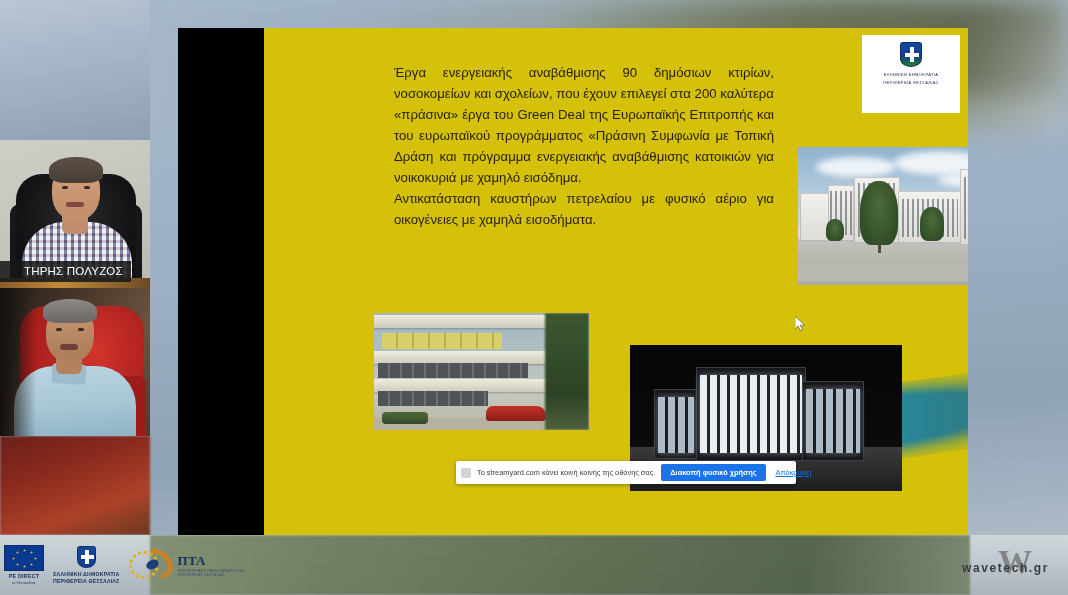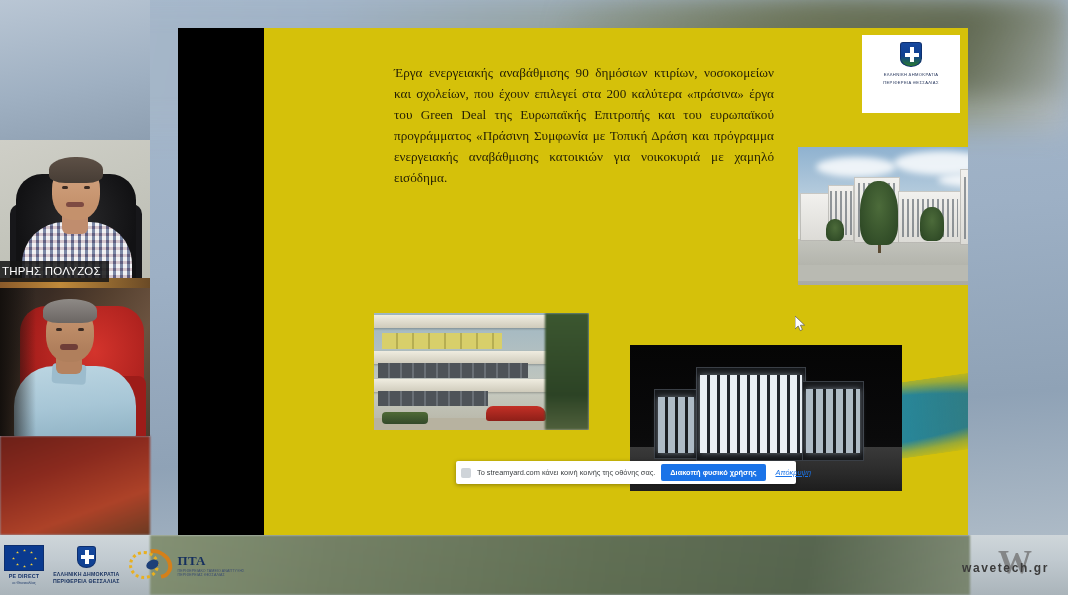--- a/index.html
+++ b/index.html
@@ -86,21 +86,21 @@
   .t2-mouth{ position:absolute; left:60px; top:56px; width:18px; height:6px;
     background:#6f3e38; border-radius:3px; }
   .t2-dark{ position:absolute; left:0; top:0; width:36px; height:148px;
     background:linear-gradient(90deg,#14100d 0%, rgba(20,16,13,0) 100%); }
 
   
   .nameplate{
     position:absolute; left:0; height:21px;
     background:rgba(22,22,22,.86);
     color:#fff; font-size:11.5px; line-height:21px;
-    padding:0 8px 0 2px; white-space:nowrap; letter-spacing:.2px;text-align:right;
+    padding:0 8px 0 24px; white-space:nowrap; letter-spacing:.2px;text-align:right;
   }
   #nameplate-1{ top:261px; }
   #nameplate-2{ top:409px; }
 
   
   .left-under{
     position:absolute; left:0; top:436px; width:150px; height:99px;
     background:linear-gradient(160deg,#6c2018 0%,#8a2a1e 35%,#ad4228 70%,#6b3a22 100%);
     filter:blur(1px);
   }
@@ -132,21 +132,21 @@
     position:absolute; right:120px; bottom:78px; width:190px; height:40px;
     background:linear-gradient(95deg, rgba(200,200,60,0) 0%, rgba(160,190,70,.8) 30%, rgba(60,160,140,.7) 100%);
     transform:rotate(-9deg);
     -webkit-mask-image:repeating-linear-gradient(86deg,#000 0 4px, transparent 4px 9px);
     mask-image:repeating-linear-gradient(86deg,#000 0 4px, transparent 4px 9px);
   }
 
   
   .slide-text{
     position:absolute; left:130px; top:34px; width:380px;
-    font-family:Liberation Serif, serif;
+    font-family:Liberation Sans, sans-serif;
     font-size:13.2px; line-height:21px; color:#241f05;
     text-align:justify;
   }
   .slide-text p{ margin:0; }
   .slide-text p + p{ margin-top:17px; }
   .slide-text .tight{ margin-top:0; }
 
   
   .slide-emblem{
     position:absolute; right:8px; top:7px; width:98px; height:78px;
@@ -284,21 +284,21 @@
     box-shadow:0 1px 4px rgba(0,0,0,.35);
     display:flex; align-items:center; padding:0 6px 0 5px; gap:6px;
   }
   .share-ico{ width:10px; height:10px; border-radius:2px; background:#cfd4d9; flex:0 0 auto; }
   .share-txt{ font-size:7.4px; color:#3c4043; white-space:nowrap; flex:1 1 auto; }
   .share-btn{
     background:#1a73e8; color:#fff; font-size:7.4px; font-weight:bold;
     border:none; border-radius:2px; padding:4px 9px; white-space:nowrap; cursor:pointer;
   }
   .share-link{ font-size:7.4px; color:#1a73e8; text-decoration:underline;
-    white-space:nowrap; cursor:pointer; padding:0 4px;font-style:italic; }
+    white-space:nowrap; cursor:pointer; padding:0 4px; }
 
   
   #cursor{ position:absolute; left:795px; top:316px; width:11px; height:15px; }
   #cursor svg{ display:block; }
 </style>
 </head>
 <body>
 
 <div id="stage">
 
@@ -346,20 +346,21 @@
       <div class="brush2"></div>
 
       <div class="slide-emblem">
         <div class="shield"></div>
         <div class="emblem-l1">ΕΛΛΗΝΙΚΗ ΔΗΜΟΚΡΑΤΙΑ</div>
         <div class="emblem-l2">ΠΕΡΙΦΕΡΕΙΑ ΘΕΣΣΑΛΙΑΣ</div>
       </div>
 
       <div class="slide-text">
         <p>Έργα ενεργειακής αναβάθμισης 90  δημόσιων κτιρίων, νοσοκομείων και σχολείων, που έχουν επιλεγεί στα 200 καλύτερα «πράσινα» έργα του Green Deal  της Ευρωπαϊκής Επιτροπής και του ευρωπαϊκού προγράμματος «Πράσινη Συμφωνία με Τοπική Δράση και  πρόγραμμα ενεργειακής αναβάθμισης κατοικιών για νοικοκυριά με χαμηλό εισόδημα.</p>
+        <p class="tight">Αντικατάσταση καυστήρων πετρελαίου με φυσικό αέριο για οικογένειες με χαμηλά εισοδήματα.</p>
       </div>
 
       <div class="pic-hospital">
         <div class="ph-sky"></div>
         <div class="ph-cloud" style="left:18px;top:10px;width:80px;height:20px"></div>
         <div class="ph-cloud" style="left:96px;top:4px;width:96px;height:24px"></div>
         <div class="ph-cloud" style="left:140px;top:26px;width:70px;height:14px"></div>
         <div class="ph-ground"></div>
         <div class="ph-road"></div>
         <div class="ph-bldg" style="left:2px;top:46px;width:30px;height:48px"></div>

